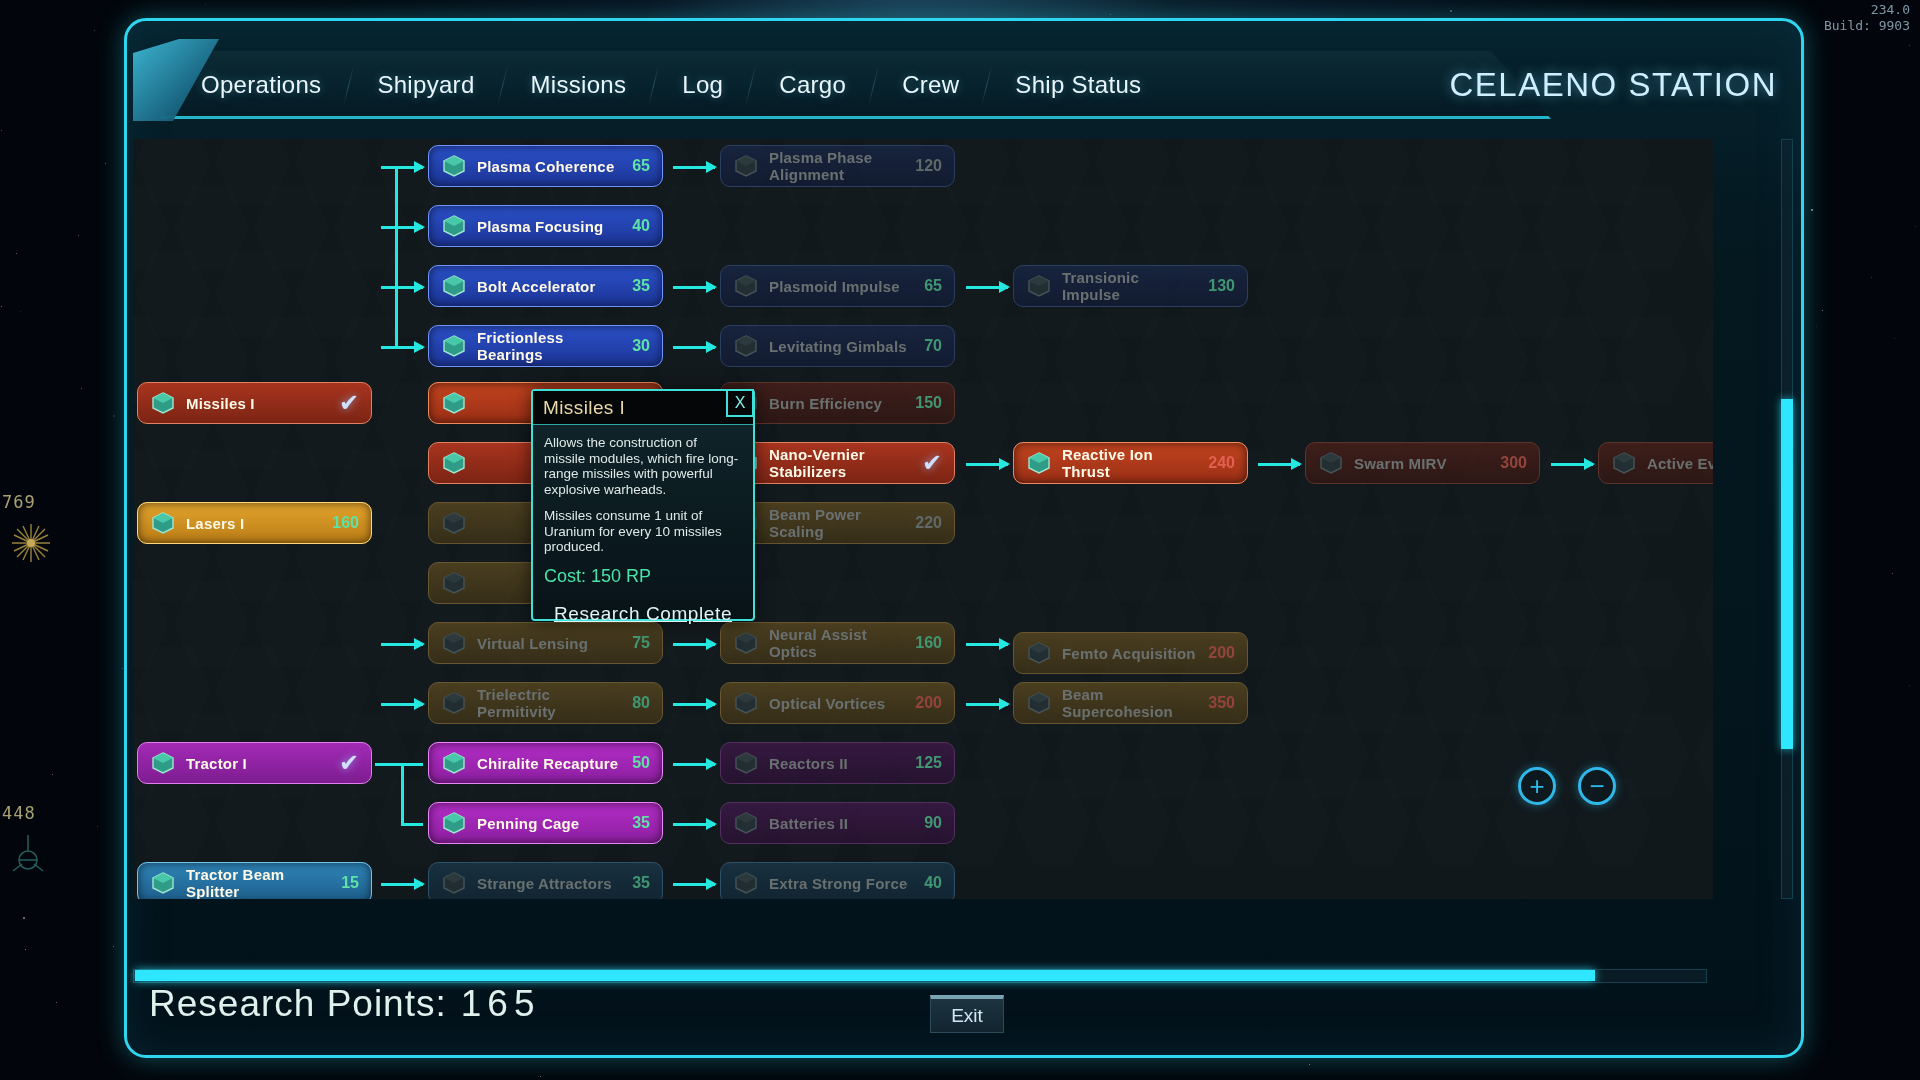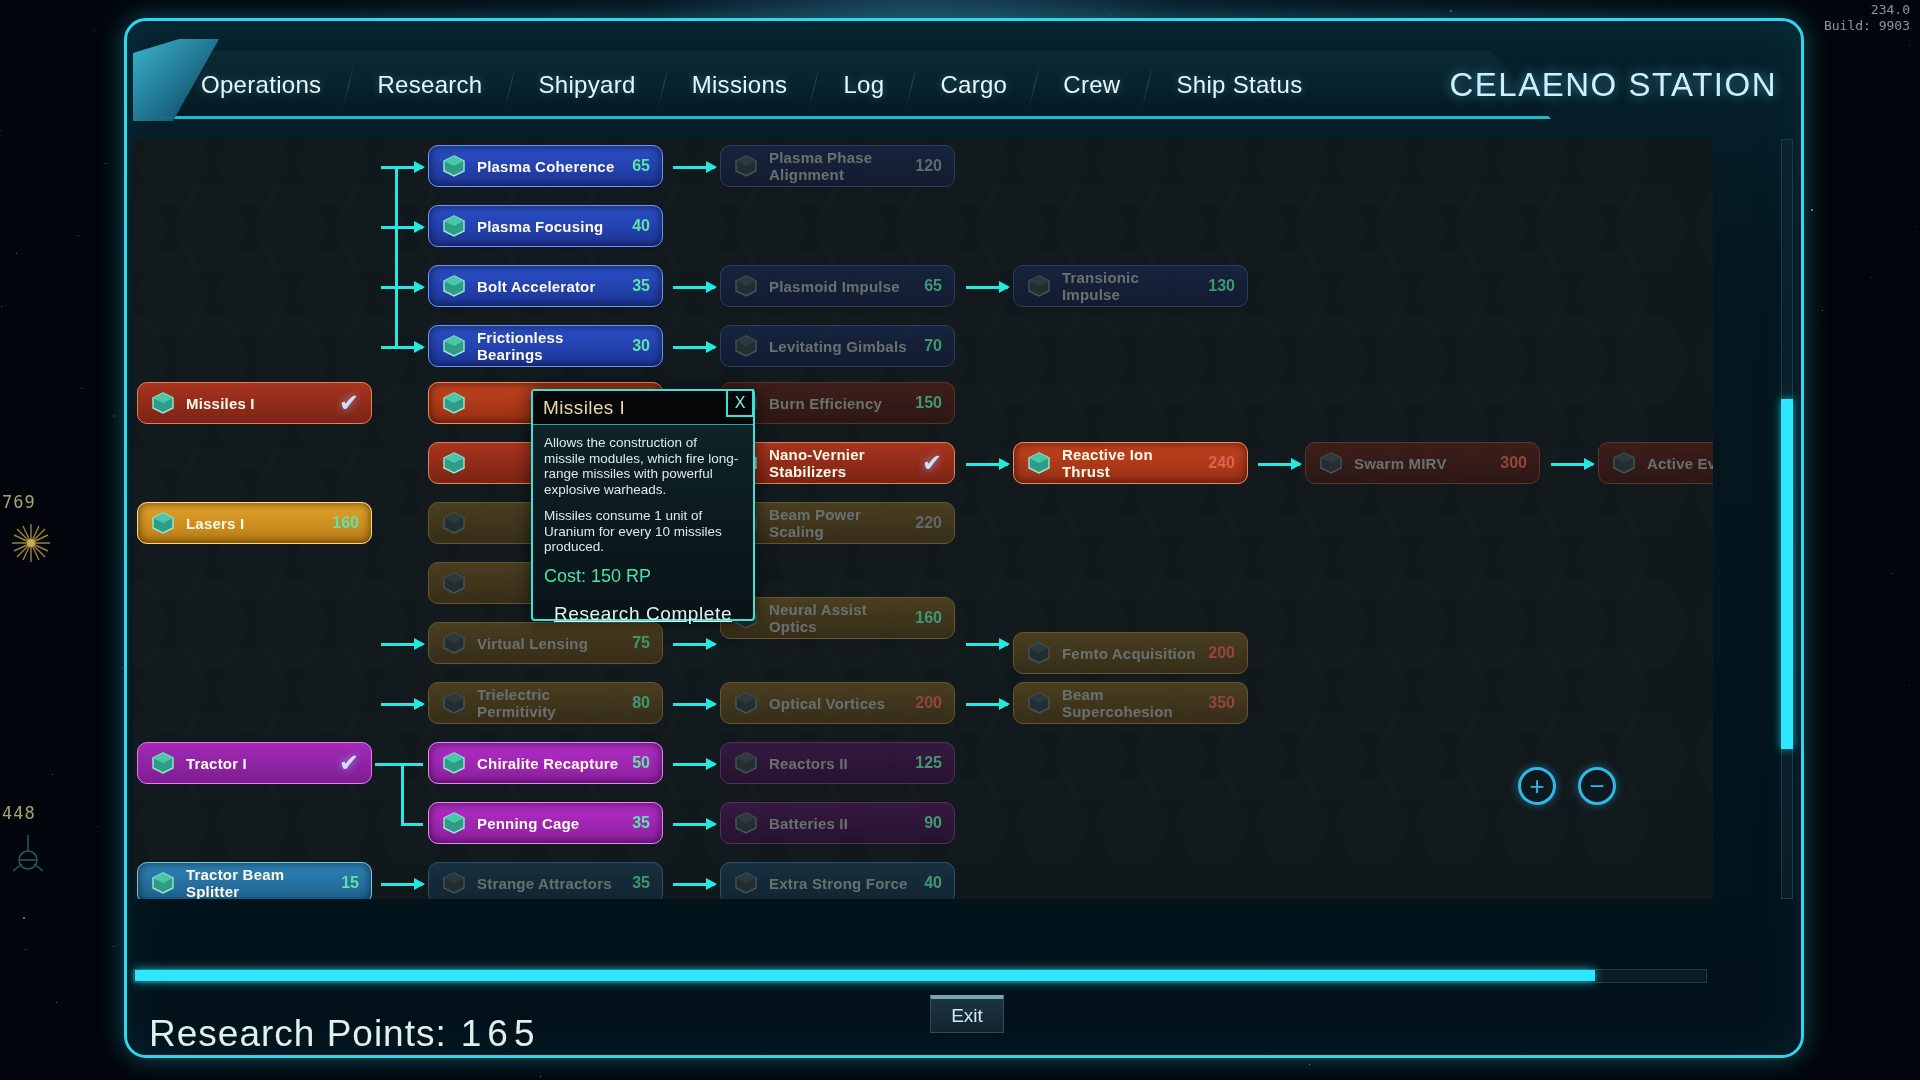--- a/index.html
+++ b/index.html
@@ -173,21 +173,21 @@
   
   .zbtn{
     position:absolute; width:38px; height:38px; border-radius:50%;
     border:3px solid #2fb8e8; color:#2fb8e8; font-size:26px; line-height:32px;
     text-align:center; cursor:pointer; background:rgba(5,25,35,.35);
     box-shadow:0 0 10px rgba(47,184,232,.45);
   }
 
   
   #rp-bar{ position:absolute; left:6px; bottom:0; width:1668px; height:72px;
-     display:flex; align-items:flex-end; padding-left:16px; }
+     display:flex; align-items:flex-start; padding-left:16px; }
   #rp-text{ color:#dff1ec; font-size:37px; letter-spacing:1px; }
   #rp-val{ color:#dff1ec; font-size:37px; letter-spacing:6px; margin-left:14px; }
   #exitwrap{ position:absolute; left:0; width:1680px; bottom:22px; display:flex; justify-content:center;}
   #exit-btn{
     width:74px; height:38px; background:linear-gradient(180deg,#1c3440 0%,#12242e 100%);
     border:1px solid #2c4c5c; border-top:4px solid #7aa4b4;
     color:#cfe9f4; font-size:19px; display:flex;align-items:center;justify-content:center;
     cursor:pointer;
   }
 </style>
@@ -404,21 +404,20 @@
   <div>Build: 9903</div>
 </div>
 
 <div id="window">
 
   <div id="navbar">
     <div class="nav-slab"></div>
     <div class="nav-lcap"></div>
     <div class="nav-items">
       <div class="nav-item">Operations</div>
-      <div class="nav-item">Research</div>
       <div class="nav-item">Shipyard</div>
       <div class="nav-item">Missions</div>
       <div class="nav-item">Log</div>
       <div class="nav-item">Cargo</div>
       <div class="nav-item">Crew</div>
       <div class="nav-item">Ship Status</div>
     </div>
     <div id="station-title">CELAENO STATION</div>
   </div>
 
@@ -909,21 +908,21 @@
         <div class="node c-gold s-lock" style="left: 295px; top: 483px; width: 235px; height: 42px;">
           <span class="nicon">
             <svg width="24" height="24" viewBox="0 0 24 24">
               <polygon points="12,2 22,7 22,17 12,22 2,17 2,7" fill="#2c3b3f" stroke="#66787c" stroke-width="1.4"></polygon>
               <polygon points="12,2 22,7 12,12 2,7" fill="#3c4e52"></polygon>
             </svg>
           </span>
           <span class="nlabel t-dim" style="white-space: nowrap;">Virtual Lensing</span>
           <span class="ncost cost-green">75</span>
         </div>
-        <div class="node c-gold s-lock" style="left: 587px; top: 458px; width: 235px; height: 42px;">
+        <div class="node c-gold s-lock" style="left: 587px; top: 483px; width: 235px; height: 42px;">
           <span class="nicon">
             <svg width="24" height="24" viewBox="0 0 24 24">
               <polygon points="12,2 22,7 22,17 12,22 2,17 2,7" fill="#2c3b3f" stroke="#66787c" stroke-width="1.4"></polygon>
               <polygon points="12,2 22,7 12,12 2,7" fill="#3c4e52"></polygon>
             </svg>
           </span>
           <span class="nlabel t-dim">Neural Assist Optics</span>
           <span class="ncost cost-green">160</span>
         </div>
         <div class="node c-gold s-lock" style="left: 880px; top: 493px; width: 235px; height: 42px;">

